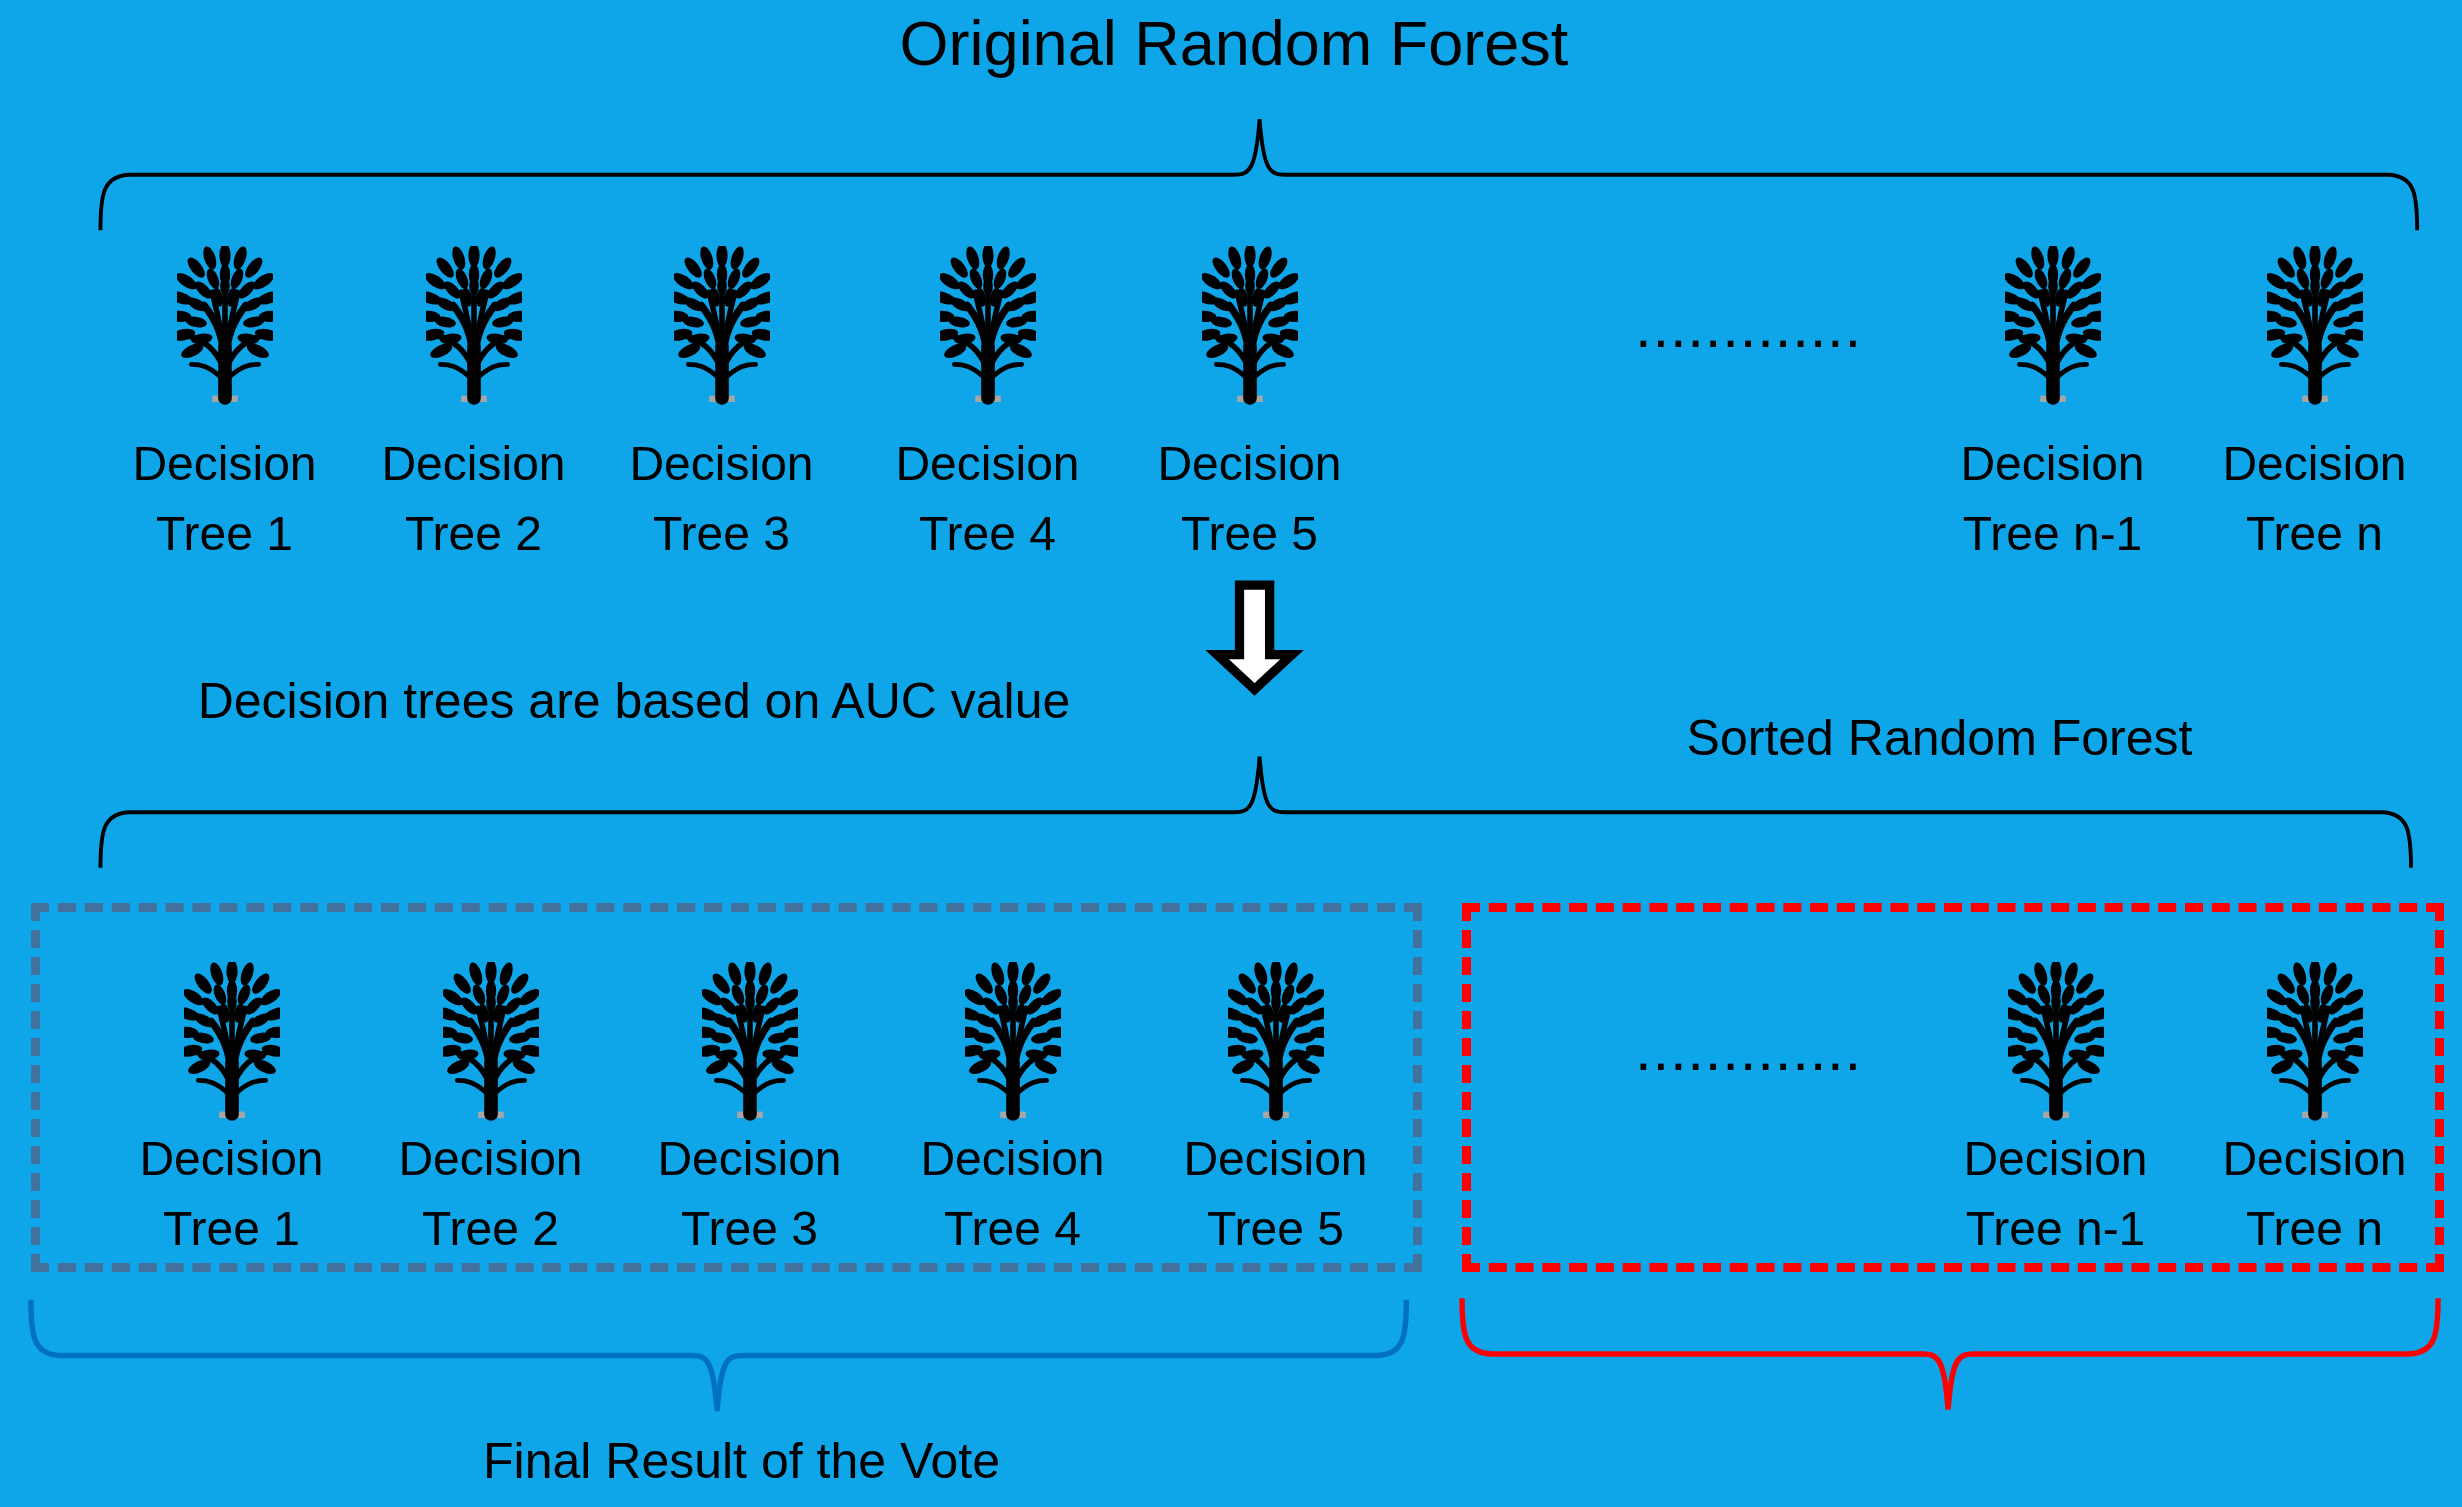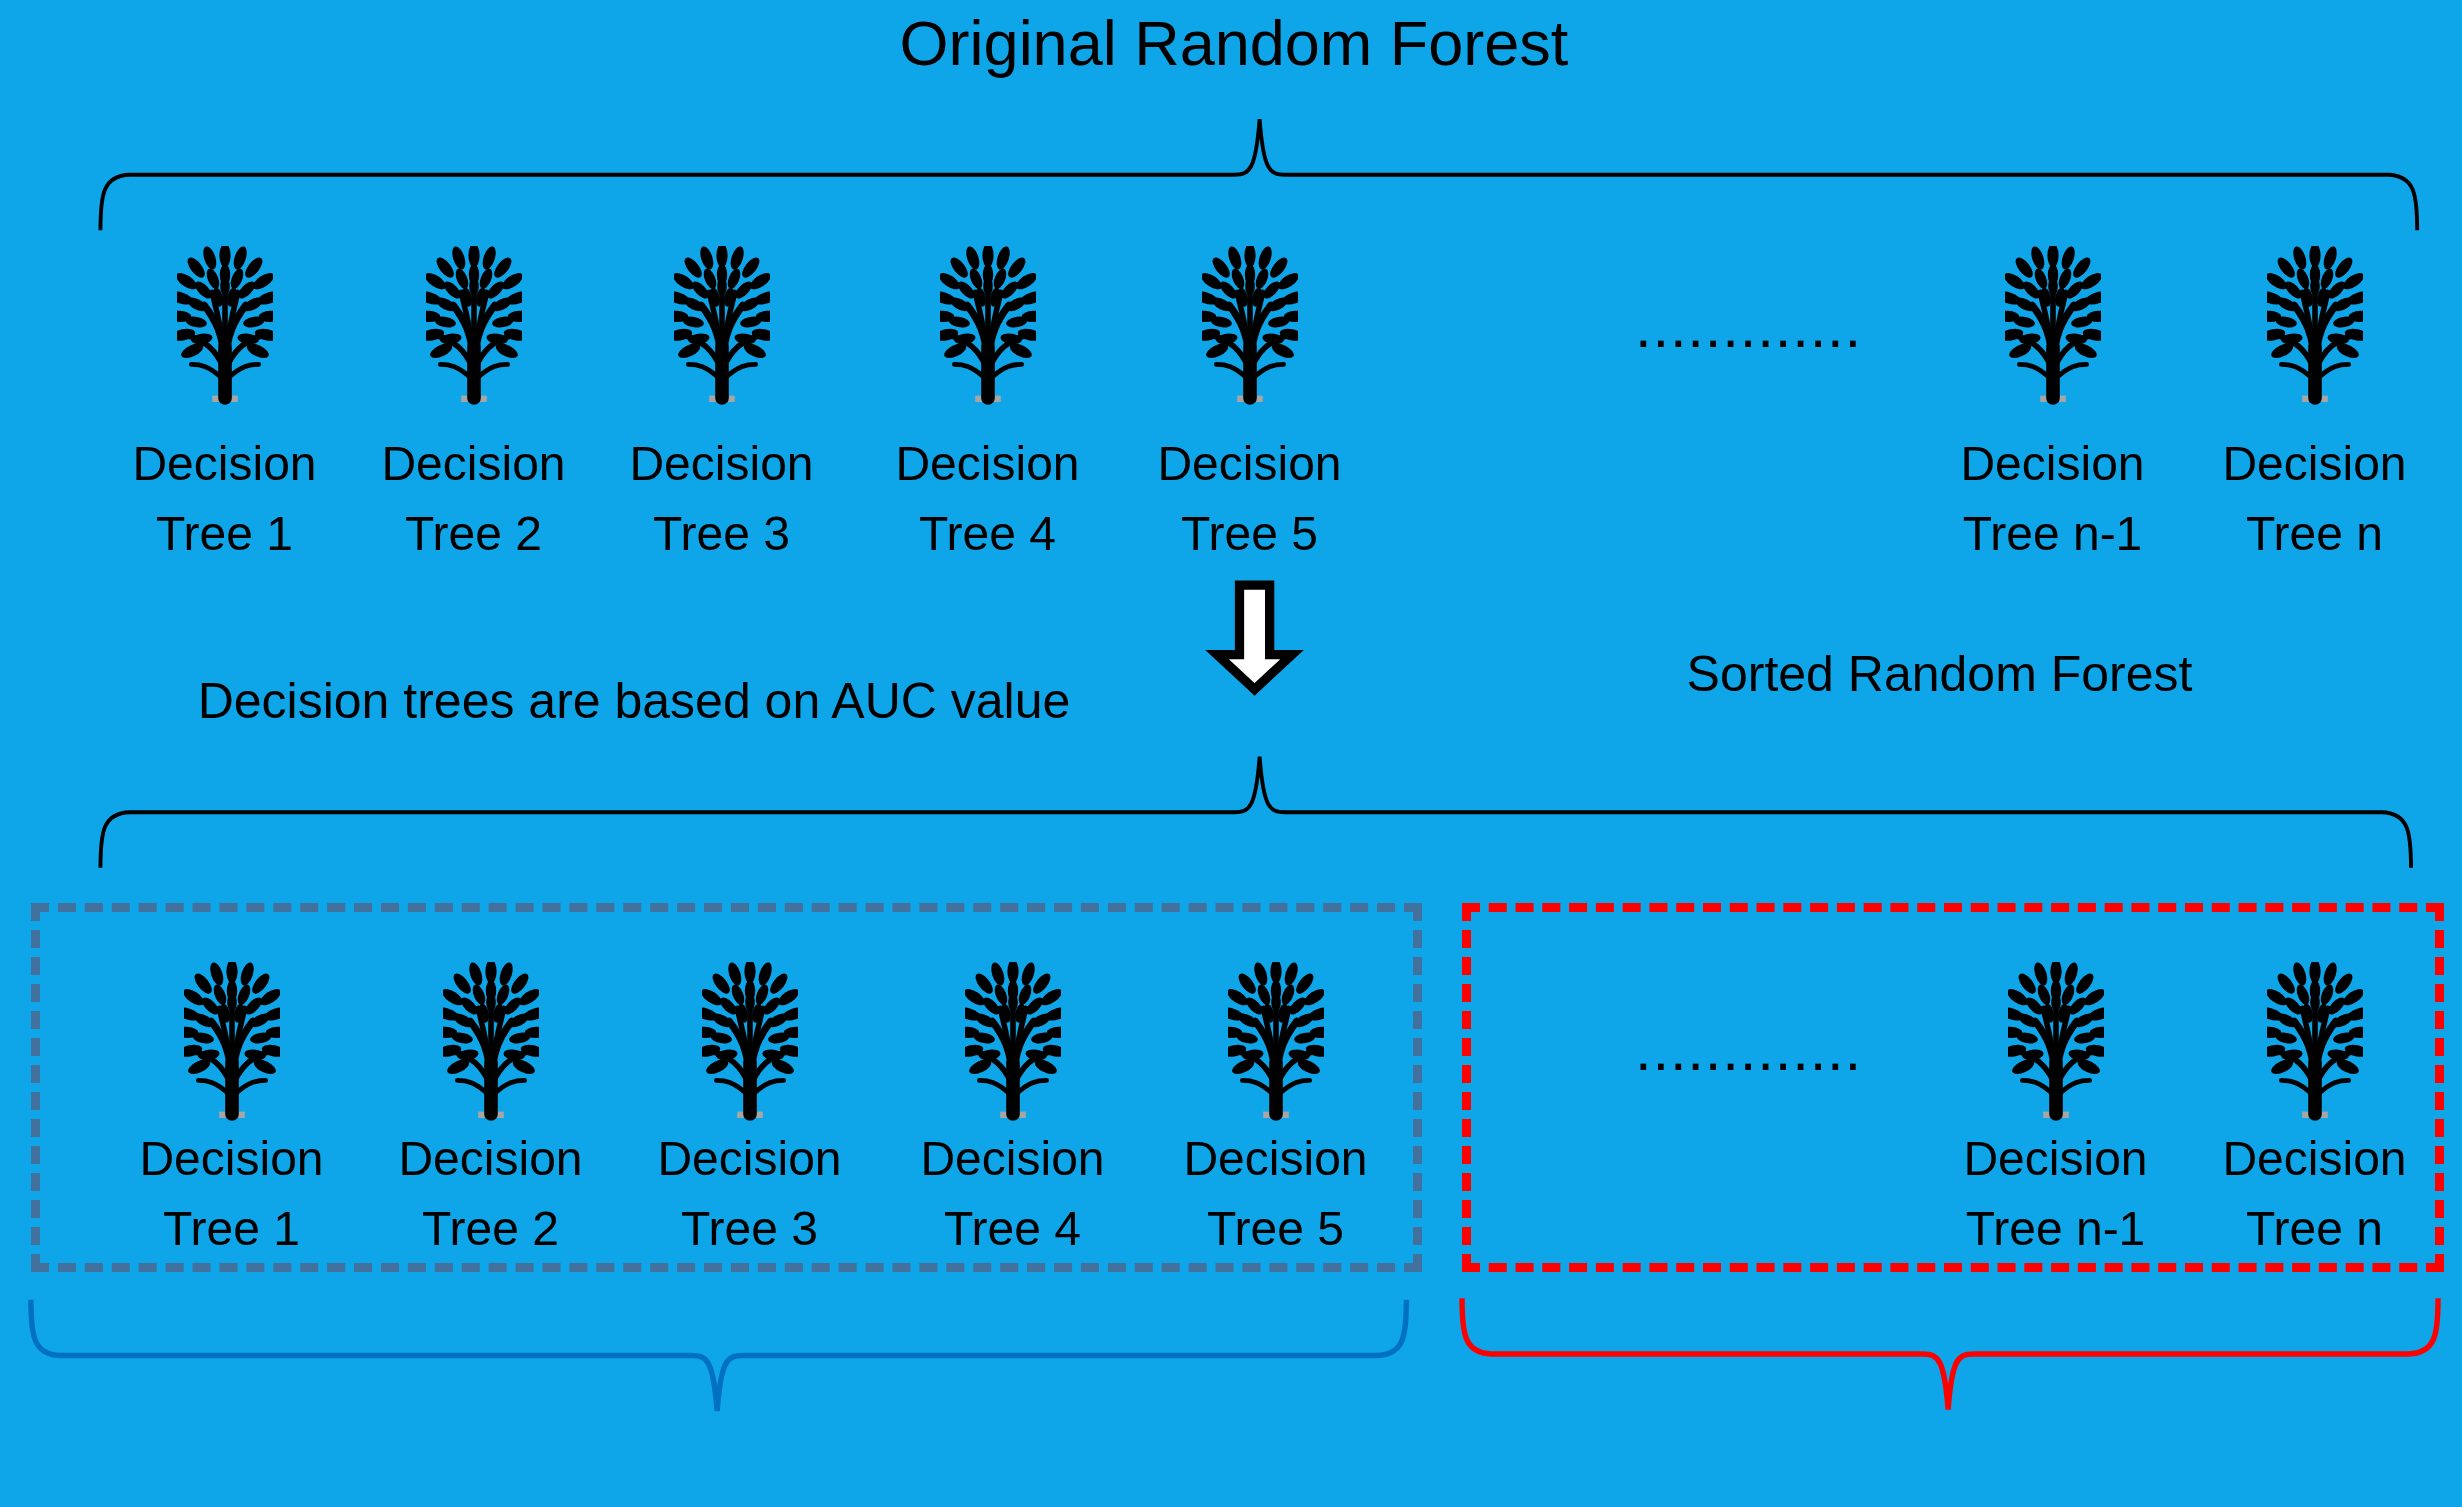--- a/index.html
+++ b/index.html
@@ -86,22 +86,23 @@
     <path d="M130,1123 C130,1077 133,1052 168,1051 L1597,1051 C1617,1051 1625,1045 1630,979 C1635,1045 1643,1051 1663,1051 L3082,1051 C3117,1052 3120,1077 3120,1123" fill="none" stroke="#000000" stroke-width="5"></path>
     <path d="M1604,757 L1643,757 L1643,847 L1672,847 L1623.5,892 L1575,847 L1604,847 Z" fill="#ffffff" stroke="#000000" stroke-width="12" stroke-linejoin="miter"></path>
     <path d="M40,1682 C40,1728 43,1753 78,1754 L895,1754 C915,1754 923,1760 928,1826 C933,1760 941,1754 961,1754 L1782,1754 C1817,1753 1820,1728 1820,1682" fill="none" stroke="#0070C0" stroke-width="7"></path>
     <path d="M1892,1680 C1892,1726 1895,1751 1930,1752 L2488,1752 C2508,1752 2516,1758 2521,1824 C2526,1758 2534,1752 2554,1752 L3117,1752 C3152,1751 3155,1726 3155,1680" fill="none" stroke="#FF0000" stroke-width="7"></path>
   </svg>
 
   <div class="txt title" style="left:886px;top:7.7px;width:696px;">Original Random Forest</div>
 
   <div class="txt body-text" style="left:93px;top:666px;width:1082px;">Decision trees are based on AUC value</div>
 
-  <div class="txt body-text" style="left:1553px;top:639px;width:773px;">Sorted Random Forest</div>
-
+  <div class="txt body-text" style="left:1553px;top:703px;width:773px;">Sorted Random Forest</div>
+
+  <div class="txt body-text" style="left:355px;top:1426px;width:773px;">Final Result of the Vote</div>
 
   <div id="selected-box" class="dashed-box" style="left:31px;top:903px;width:1391px;height:369px;"></div>
   <div id="discarded-box" class="dashed-box" style="left:1462px;top:903px;width:982px;height:369px;"></div>
 
   <div class="cell" style="left:93px;top:246px;">
     <svg class="tree-svg" viewBox="0 0 120 200">
         <use href="#treeicon"></use>
       </svg>
     <div class="lbl" style="margin-top:23px;">
       <span>Decision</span><br>

